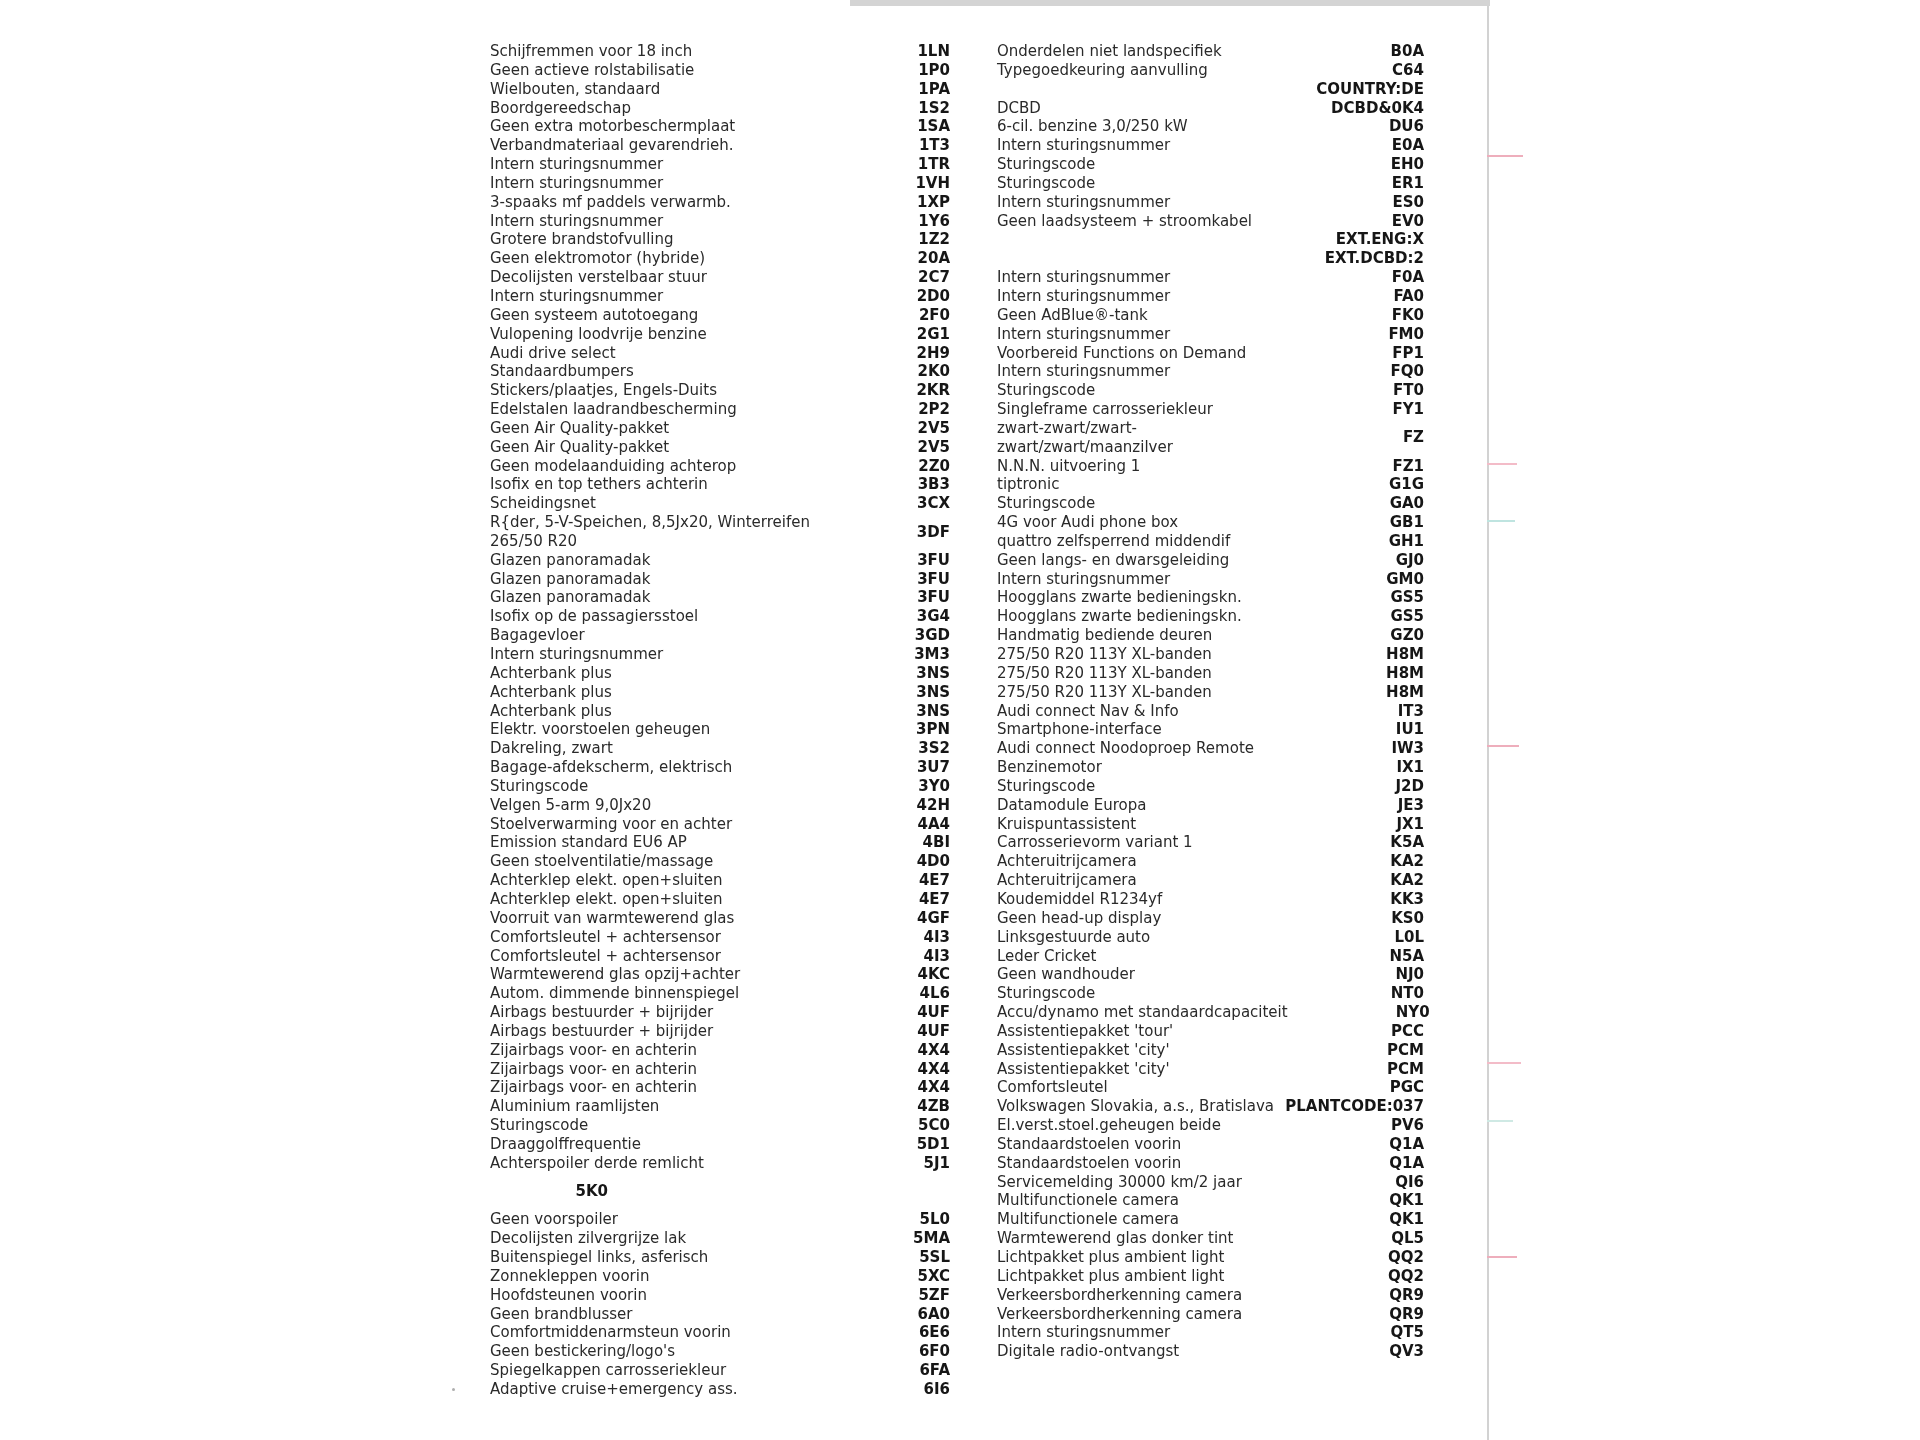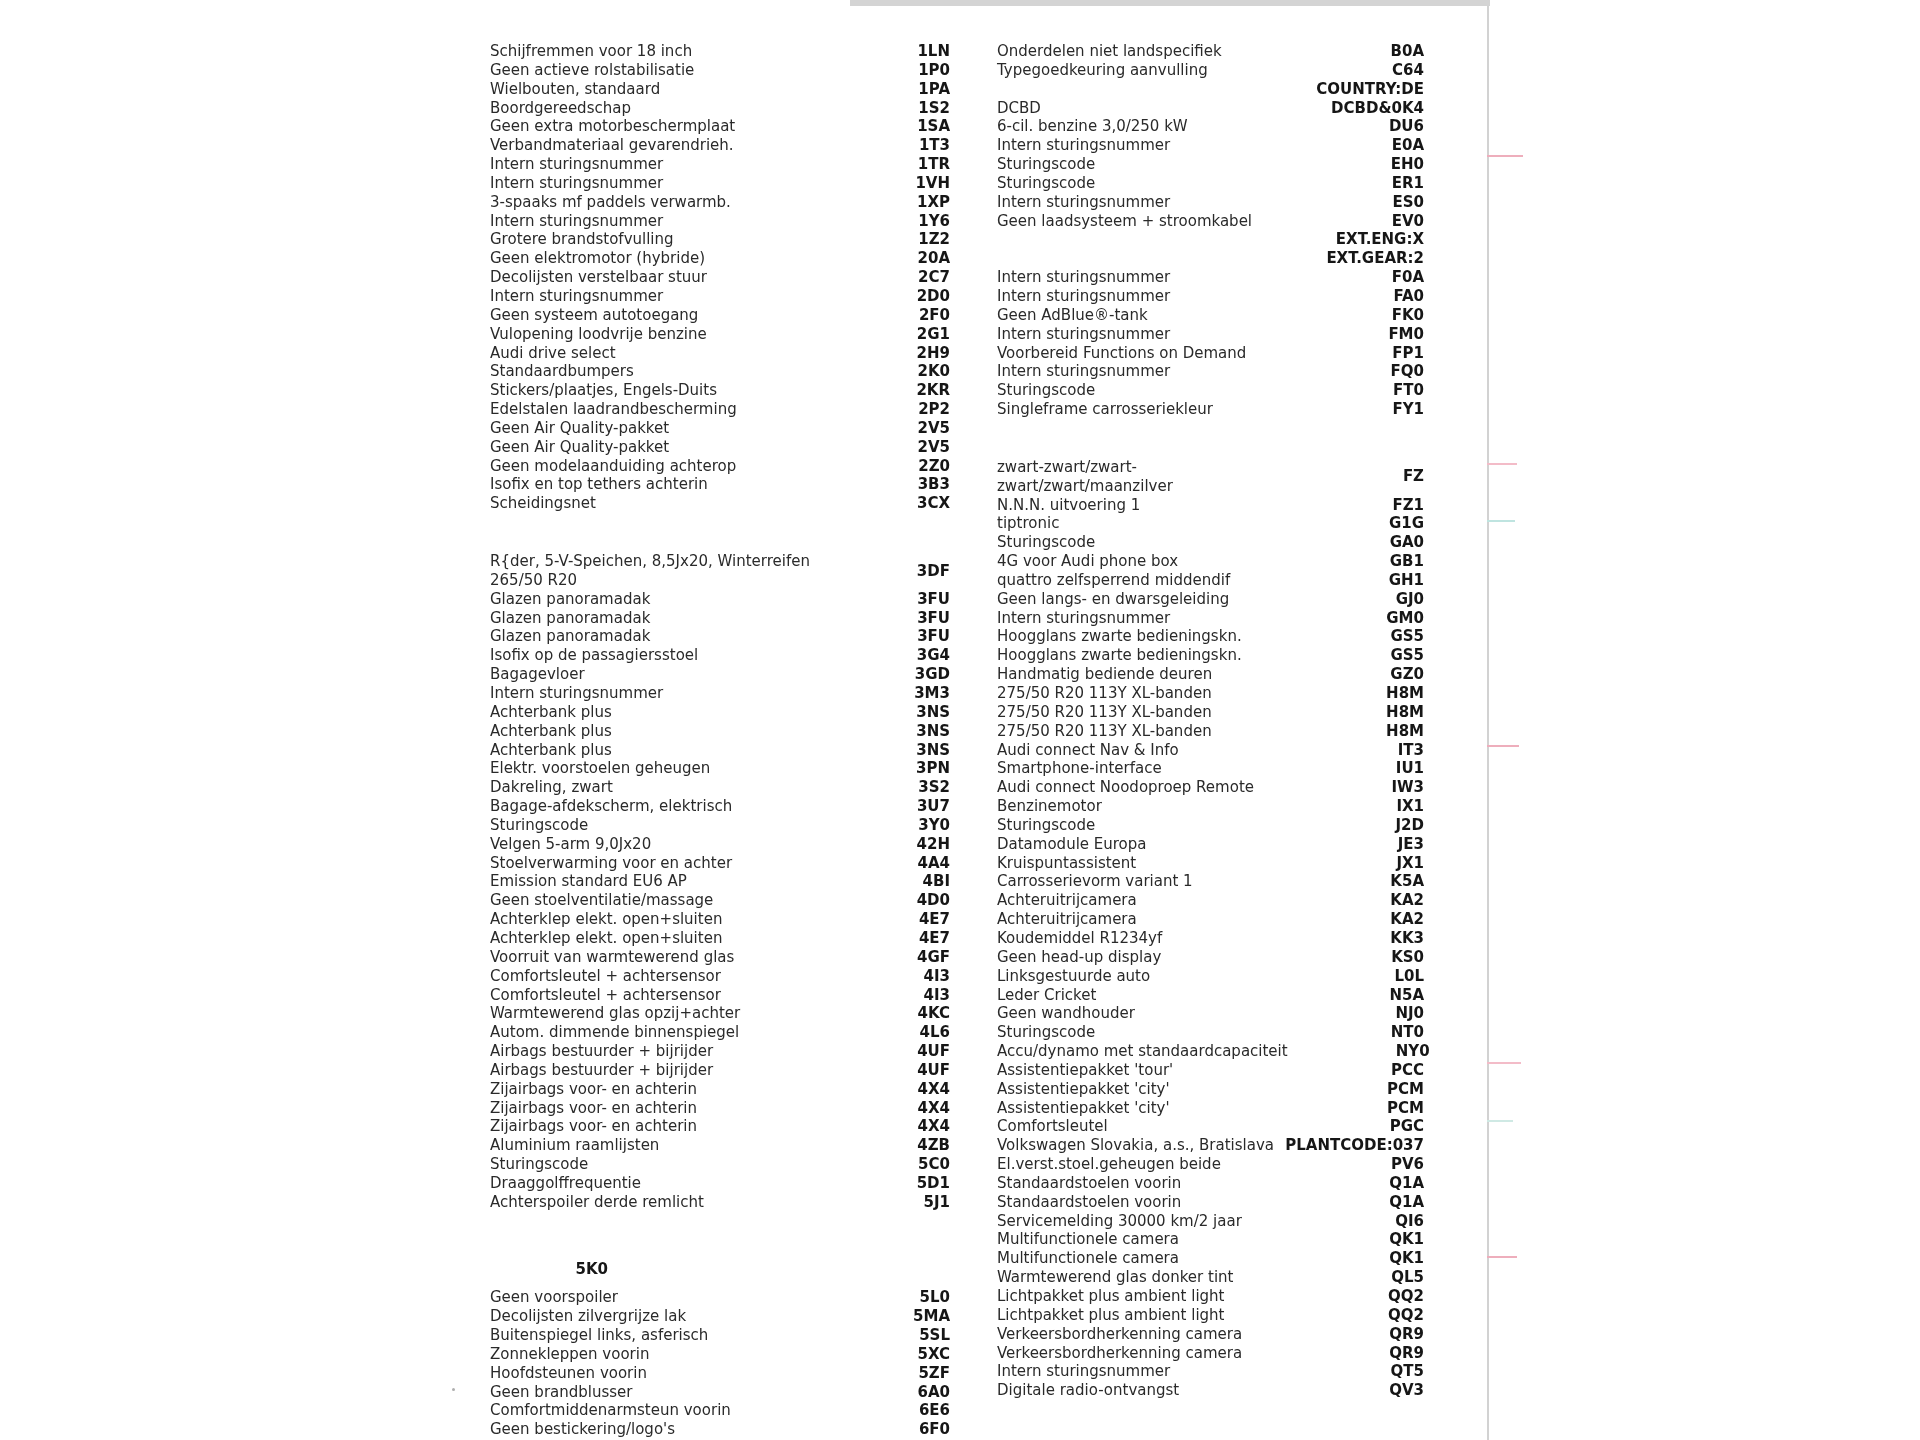--- a/index.html
+++ b/index.html
@@ -13,21 +13,21 @@
   }
   .page{position:absolute;inset:0;background:#ffffff;border-radius:25px;}
   
   .scan-strip{position:absolute;top:0;height:6px;background:#c6c6c6;opacity:.75;}
   .page-edge{position:absolute;width:2px;background:#d2d2d2;}
   .tick{position:absolute;height:2px;}
   .dot{position:absolute;width:3px;height:3px;border-radius:50%;background:#9a9a9a;opacity:.8;}
   
   .col{position:absolute;}
   .row{display:flex;align-items:center;min-height:18.85px;}
-  .row.two-line{height:37.7px;margin-top:39px;}
+  .row.two-line{height:37.7px;}
   .desc{flex:1 1 auto;font-size:15px;line-height:18.85px;color:#2a2a2a;white-space:nowrap;}
   .desc .line{line-height:18.85px;}
   .code{flex:0 0 auto;text-align:right;font-size:15px;font-weight:bold;color:#161616;white-space:nowrap;line-height:18.85px;}
   #col0{left:490px;top:42px;width:460px;}
   #col0 .code{width:118px;}
   #col1{left:997px;top:42px;width:427px;}
   #col1 .code{width:142px;}
 </style>
 </head>
 <body>
@@ -370,21 +370,21 @@
         <div class="row">
           <div class="desc">Geen laadsysteem + stroomkabel</div>
           <div class="code">EV0</div>
         </div>
         <div class="row">
           <div class="desc"></div>
           <div class="code">EXT.ENG:X</div>
         </div>
         <div class="row">
           <div class="desc"></div>
-          <div class="code">EXT.GEAR:2</div>
+          <div class="code">EXT.DCBD:2</div>
         </div>
         <div class="row">
           <div class="desc">Intern sturingsnummer</div>
           <div class="code">F0A</div>
         </div>
         <div class="row">
           <div class="desc">Intern sturingsnummer</div>
           <div class="code">FA0</div>
         </div>
         <div class="row">

